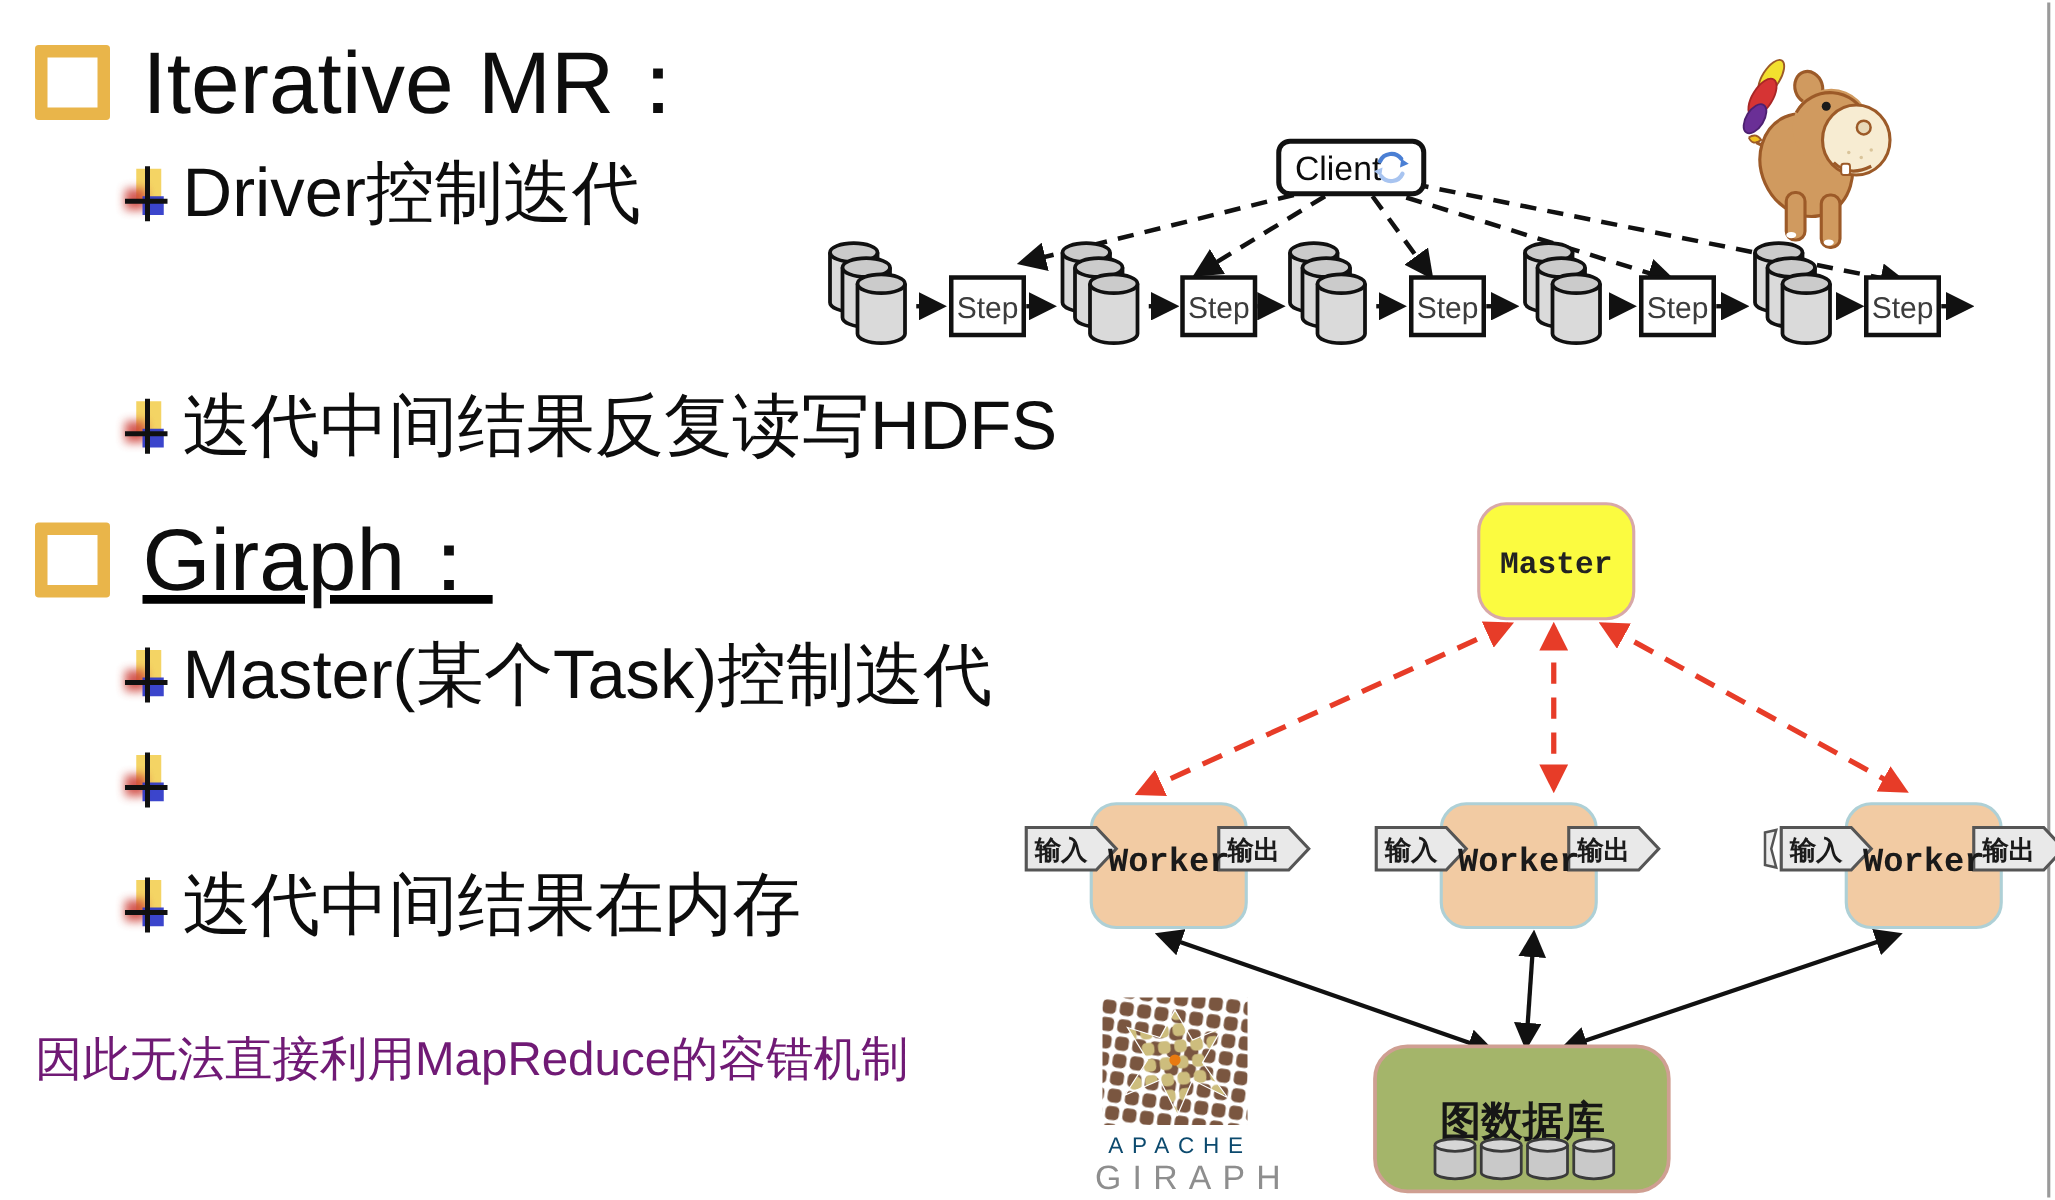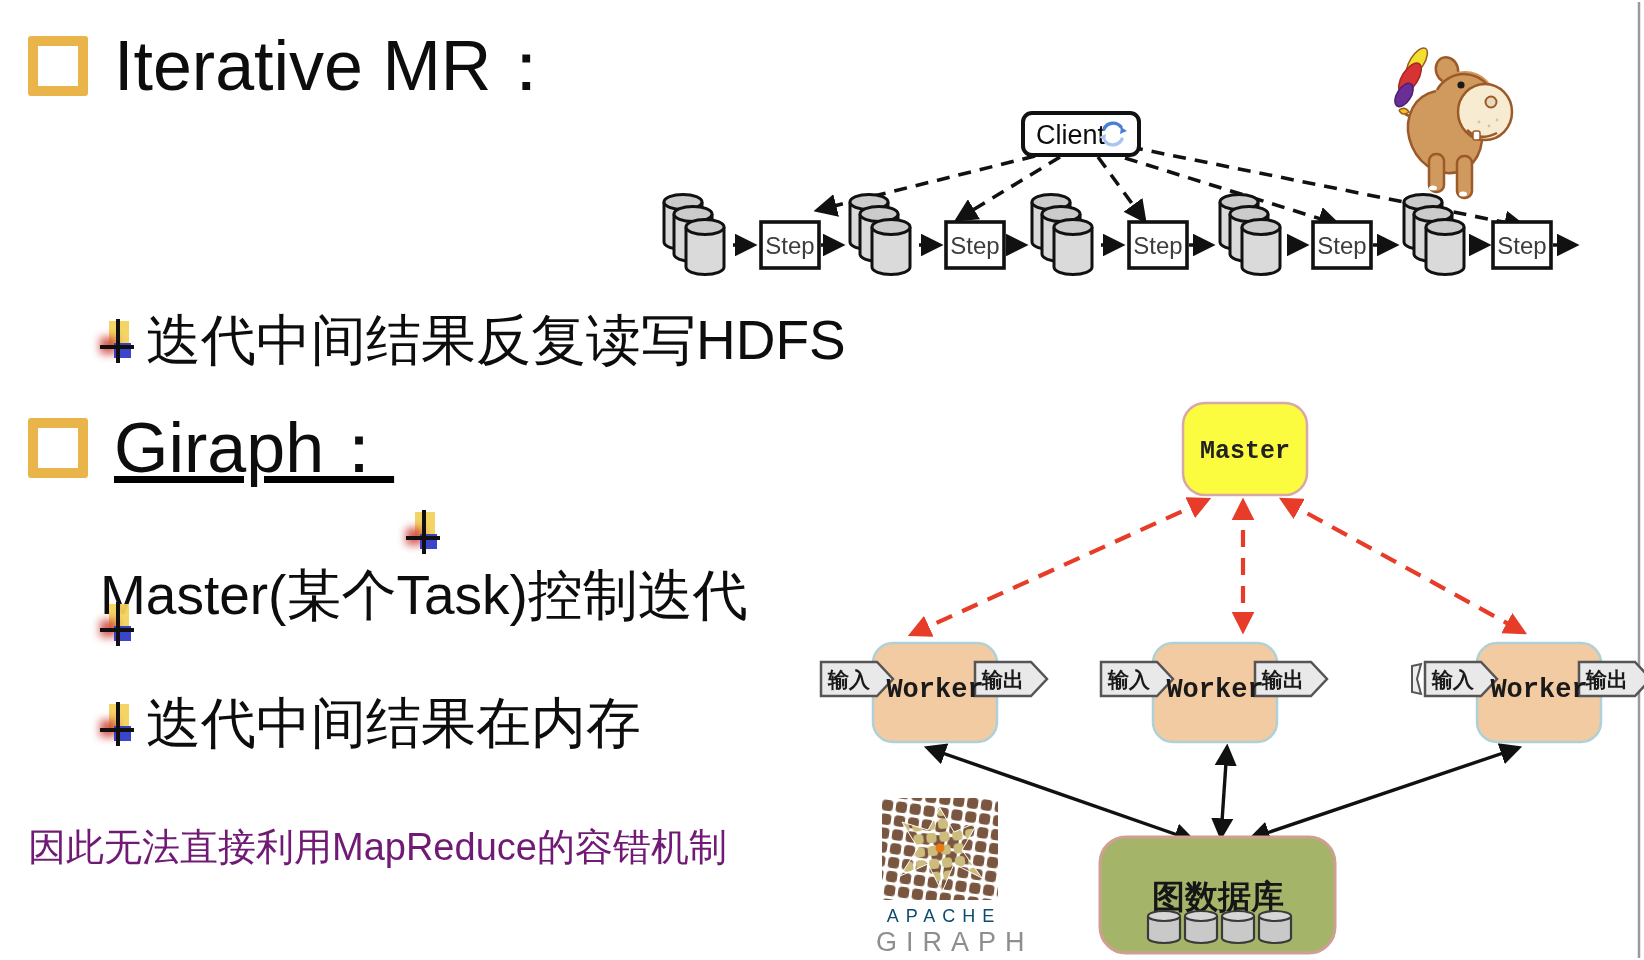--- a/index.html
+++ b/index.html
@@ -35,36 +35,46 @@
 </style>
 </head>
 <body>
 
 <div class="slide">
 
   <div class="trow" style="left:28px;top:30px;">
     <span class="sqb"></span>
     <h1 class="ttl">Iterative MR：</h1>
   </div>
+  <div class="srow" style="left:100px;top:124px;">
+    <span class="orn">
+        <i class="y"></i>
+        <i class="r"></i>
+        <i class="b"></i>
+        <i class="v"></i>
+        <i class="h"></i>
+      </span>
+    <p class="stx">Driver控制迭代</p>
+  </div>
   <div class="srow" style="left:100px;top:310px;justify-content:center;">
     <span class="orn">
         <i class="y"></i>
         <i class="r"></i>
         <i class="b"></i>
         <i class="v"></i>
         <i class="h"></i>
       </span>
     <p class="stx">迭代中间结果反复读写HDFS</p>
   </div>
 
   <div class="trow" style="left:28px;top:412px;text-decoration:underline;">
     <span class="sqb"></span>
     <h1 class="ttl">Giraph：</h1>
   </div>
-  <div class="srow" style="left:100px;top:509px;flex-direction:column;">
+  <div class="srow" style="left:100px;top:509px;">
     <span class="orn">
         <i class="y"></i>
         <i class="r"></i>
         <i class="b"></i>
         <i class="v"></i>
         <i class="h"></i>
       </span>
     <p class="stx">Master(某个Task)控制迭代</p>
   </div>
   <div class="srow" style="left:100px;top:601px;">

